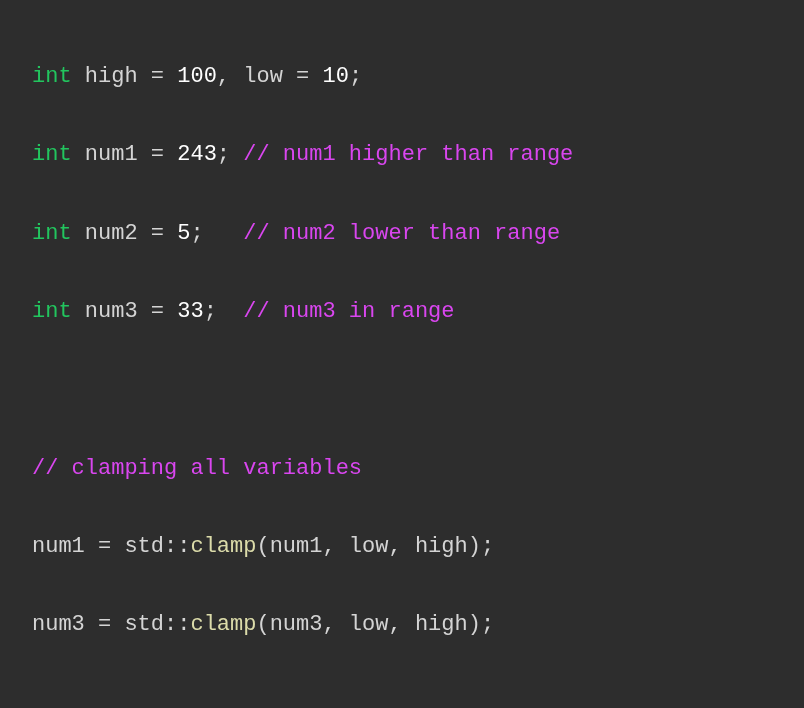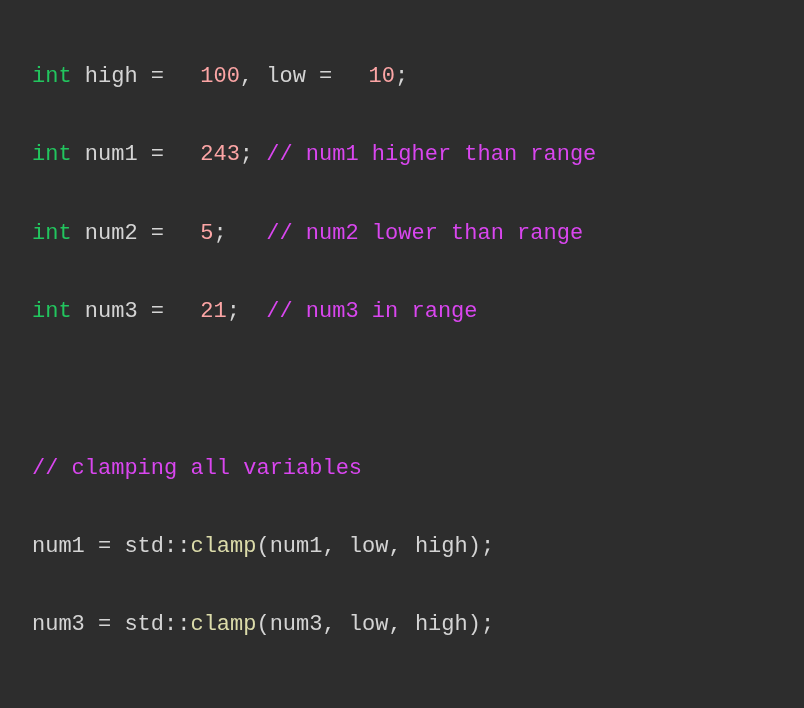--- a/index.html
+++ b/index.html
@@ -12,32 +12,32 @@
     background: #2d2d2d;
     padding: 18px 8px 18px 32px;
     font-size: 22px;
     line-height: 1.78;
     color: #d4d4d4;
     white-space: pre;
   }
   .kw { color: #22c55e; }    
   .var { color: #d4d4d4; }   
   .op { color: #d4d4d4; }
-  .num { color: #fca5a5; margin-left: 23px; }   
+  .num { color: #ffffff; }   
   .cmt { color: #d946ef; text-align: center; }   
   .fn { color: #dcdcaa; text-align: right; }
 </style>
 </head>
 <body>
 
 <div class="editor">
 <div><span class="kw">int</span><span class="var"> high </span><span class="op">= </span><span class="num">100</span><span class="var">, low </span><span class="op">= </span><span class="num">10</span><span class="op">;</span></div>
 <div><span class="kw">int</span><span class="var"> num1 </span><span class="op">= </span><span class="num">243</span><span class="op">; </span><span class="cmt">// num1 higher than range</span></div>
 <div><span class="kw">int</span><span class="var"> num2 </span><span class="op">= </span><span class="num">5</span><span class="op">;   </span><span class="cmt">// num2 lower than range</span></div>
-<div><span class="kw">int</span><span class="var"> num3 </span><span class="op">= </span><span class="num">21</span><span class="op">;  </span><span class="cmt">// num3 in range</span></div>
+<div><span class="kw">int</span><span class="var"> num3 </span><span class="op">= </span><span class="num">33</span><span class="op">;  </span><span class="cmt">// num3 in range</span></div>
 <div> </div>
 <div><span class="cmt">// clamping all variables</span></div>
 <div><span class="var">num1 </span><span class="var">= std</span><span class="op">::</span><span class="fn">clamp</span><span class="var">(num1, low, high);</span></div>
 <div><span class="var">num3 </span><span class="var">= std</span><span class="op">::</span><span class="fn">clamp</span><span class="var">(num3, low, high);</span></div>
 
 
 
 
 </div>
 

